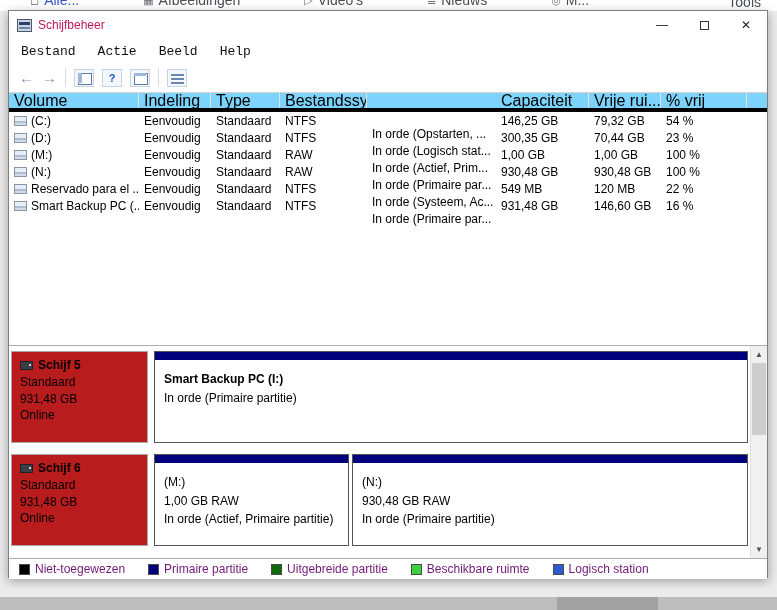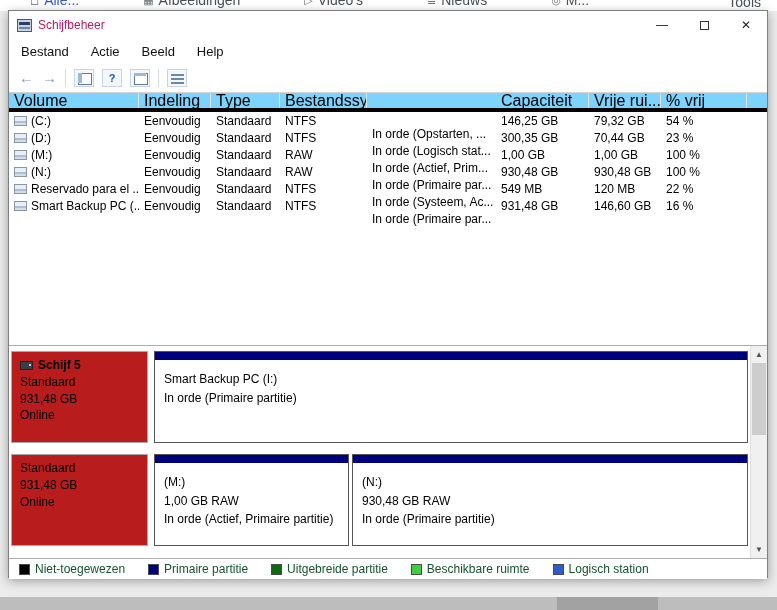--- a/index.html
+++ b/index.html
@@ -21,21 +21,21 @@
   .titlebar { height:28px; display:flex; align-items:center; padding-left:8px; background:#fff; }
   .app-icon { width:15px; height:13px; border:1px solid #4a5a6a; background:#c9d4e0; position:relative; margin-right:6px; }
   .app-icon::before { content:""; position:absolute; left:1px; right:1px; top:2px; height:3px; background:#2d3f66; }
   .app-icon::after  { content:""; position:absolute; left:1px; right:1px; top:7px; height:2px; background:#6e84a8; }
   .title-text { font-size:12px; color:#be185d; }
   .win-controls { margin-left:auto; display:flex; height:28px; }
   .win-btn { width:42px; height:28px; display:flex; align-items:center; justify-content:center;
              font-size:12px; color:#222; cursor:default; }
   .max-glyph { width:9px; height:9px; border:1px solid #333; display:inline-block; }
 
-  .menubar { height:24px; display:flex; align-items:center; gap:22px; padding-left:12px; font-size:13px; color:#111; }
+  .menubar { height:24px; display:flex; align-items:center; gap:22px; padding-left:12px; font-size:13px; color:#111;font-family:Liberation Mono, monospace; }
 
   .toolbar { height:30px; display:flex; align-items:center; padding-left:10px; gap:8px; border-bottom:1px solid #d4d4d4; }
   .tb-arrow { font-size:15px; color:#7e95b4; font-weight:bold; line-height:1; }
   .tb-sep { width:1px; height:18px; background:#d9d9d9; }
   .tb-ico { width:20px; height:18px; border:1px solid #c9d4e2; background:#f4f8fc; position:relative;
             display:flex; align-items:center; justify-content:center; font-size:11px; }
   .ico-panes::before { content:""; position:absolute; left:3px; top:3px; width:12px; height:10px; border:1px solid #5b7aa8; background:#fff; }
   .ico-panes::after { content:""; position:absolute; left:3px; top:3px; width:4px; height:10px; background:#9db8d8; }
   .ico-help { color:#1557b8; font-weight:bold; }
   .ico-table::before { content:""; position:absolute; left:3px; top:3px; width:12px; height:10px; border:1px solid #5b7aa8; background:#fff; }
@@ -61,30 +61,30 @@
   .disk-info { width:137px; background:#b91c1c; border:1px solid #a9a9a9; padding:5px 8px; font-size:12px; line-height:1.4; color:#000; }
   .disk-name { font-weight:bold; display:flex; align-items:center; gap:5px; }
   .disk-ico { width:13px; height:9px; background:#3a3f45; border:1px solid #1e2226; position:relative; }
   .disk-ico::after { content:""; position:absolute; right:1px; top:2px; width:2px; height:2px; background:#c8cdd2; }
   .partitions { flex:1; display:flex; gap:3px; margin-left:6px; }
   .partition { border:1px solid #555; background:#fff; display:flex; flex-direction:column; overflow:hidden; }
   .p-m { width:195px; flex:0 0 auto; }
   .p-grow { flex:1; }
   .p-bar { height:8px; flex:0 0 auto; }
   .p-body { padding:10px 9px 0 9px; font-size:12px; line-height:1.55; color:#000; white-space:nowrap; }
-  .p-label-bold { font-weight:normal; }
+  .p-label-bold { font-weight:bold; }
 
   
   .vscroll { position:absolute; right:0; top:0; bottom:0; width:17px; background:#f0f0f0; border-left:1px solid #e0e0e0; }
   .vs-btn { height:17px; display:flex; align-items:center; justify-content:center; font-size:8px; color:#505050; }
   .vs-down { position:absolute; bottom:0; left:0; right:0; }
   .vs-thumb { position:absolute; top:17px; left:1px; right:1px; height:72px; background:#cdcdcd; }
 
   
-  .legend { height:21px; border-top:1px solid #adadad; display:flex; align-items:center; padding-left:10px; gap:23px; font-size:12px; background:#fff; color:#14532d; }
+  .legend { height:21px; border-top:1px solid #adadad; display:flex; align-items:center; padding-left:10px; gap:23px; font-size:12px; background:#fff; color:#701a75; }
   .leg-item { display:flex; align-items:center; gap:5px; }
   .leg-swatch { width:11px; height:11px; border:1px solid #4a4a4a; flex:0 0 auto; }
 
   
   .bottom-strip { position:absolute; left:0; bottom:0; width:777px; height:13px; background:#bdbdbd; }
   .tb-button { position:absolute; left:557px; top:0; width:101px; height:13px; background:#a2a2a2; }
 </style>
 </head>
 <body>
 
@@ -258,20 +258,24 @@
             <div class="p-body">
               <div class="p-label-bold">Smart Backup PC  (I:)</div>
               <div>In orde (Primaire partitie)</div>
             </div>
           </div>
         </div>
       </div>
 
       <div class="disk-row">
         <div class="disk-info">
+          <div class="disk-name">
+            <span class="disk-ico"></span>
+            <span>Schijf 6</span>
+          </div>
           <div>Standaard</div>
           <div>931,48 GB</div>
           <div>Online</div>
         </div>
         <div class="partitions">
           <div class="partition p-m">
             <div class="p-bar" style="background: rgb(0, 0, 125);"></div>
             <div class="p-body">
               <div>(M:)</div>
               <div>1,00 GB RAW</div>

